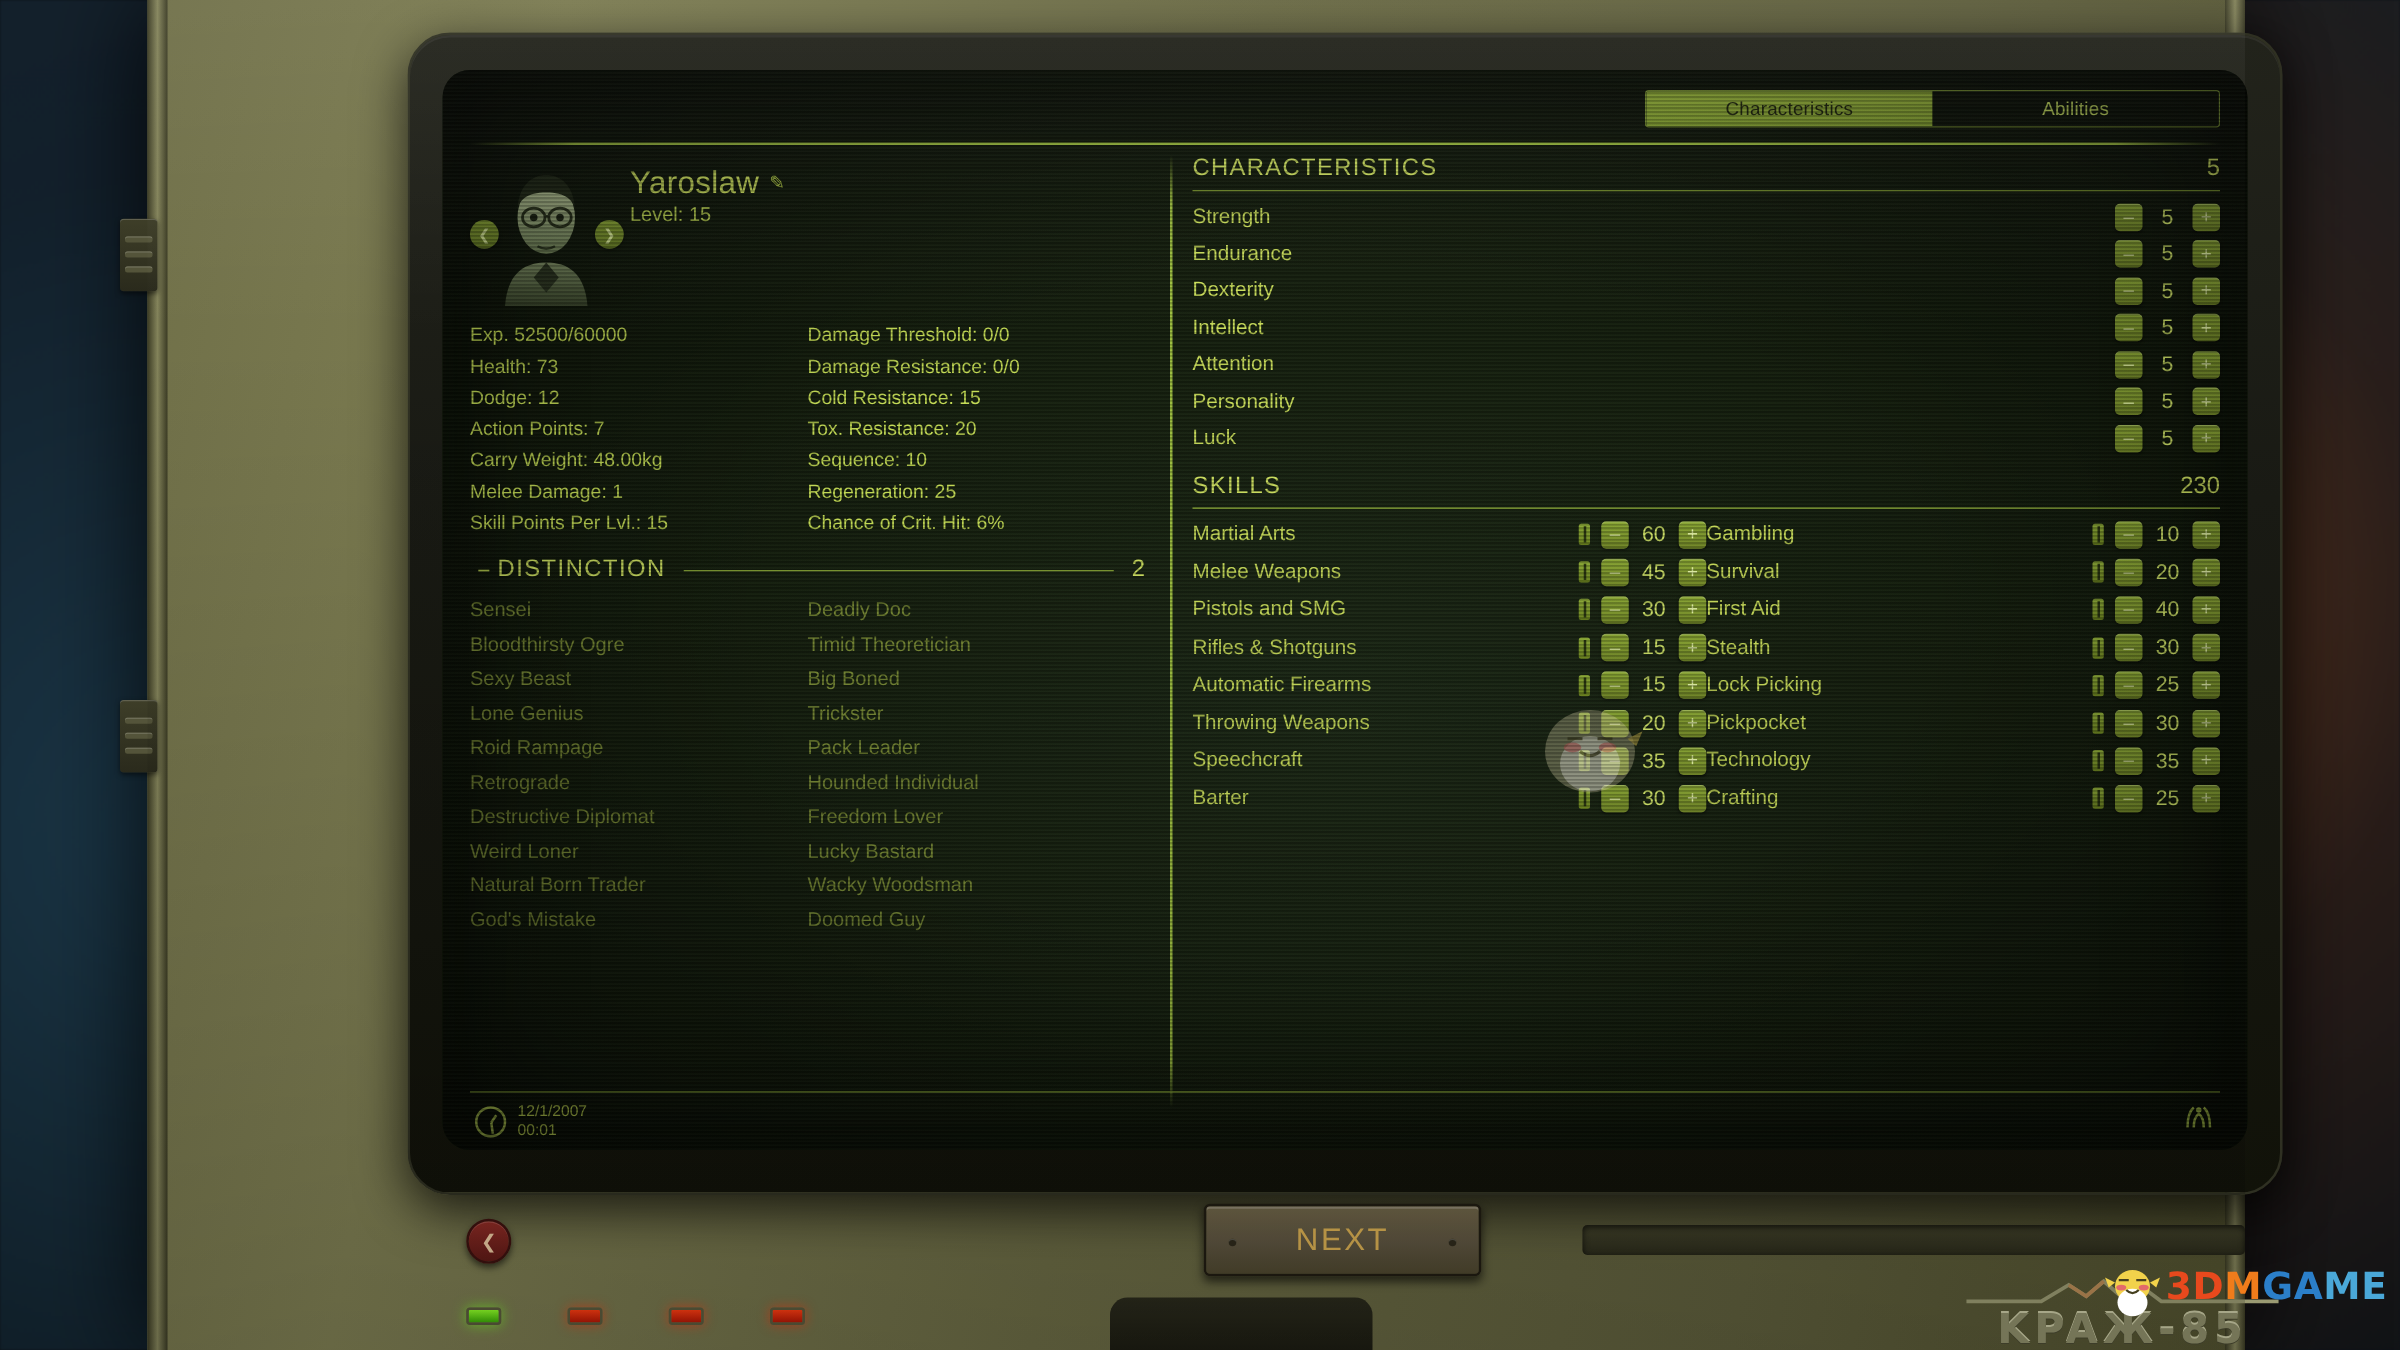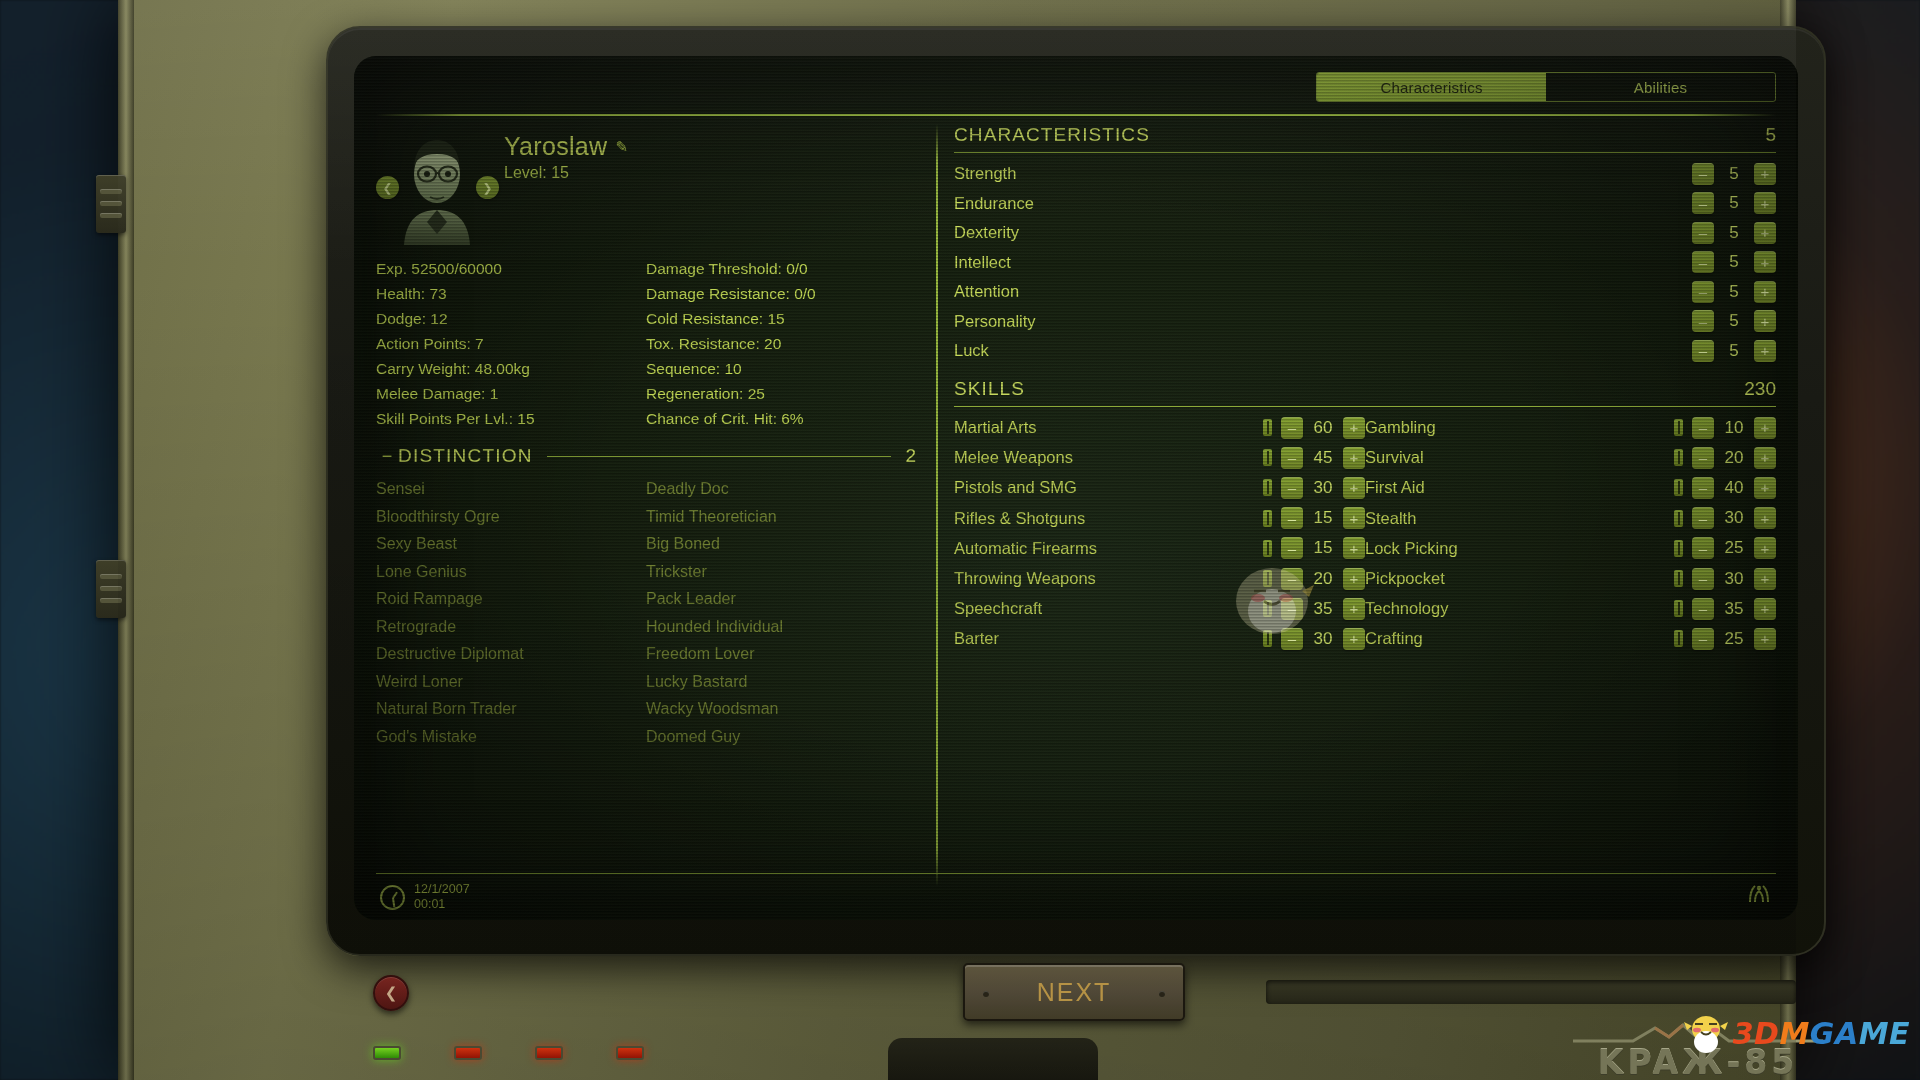--- a/index.html
+++ b/index.html
@@ -176,21 +176,21 @@
 
   
   .brand { position:absolute; left:1455px; top:1015px; width:250px; height:64px; color:#b4b490;
     font-family:"DejaVu Sans", sans-serif; }
   .brand .mountain { position:absolute; left:0; top:8px; width:250px; height:22px; }
   .brand .btxt { position:absolute; left:0; top:28px; width:250px; text-align:center;
     font-size:33px; letter-spacing:4px; font-weight:bold;
     color:#8e8e6a; text-shadow:0 1px 0 #4a4a32, 0 -1px 0 #c9c9a4; }
 
   
-  .wm { position:absolute; right:10px; top:1012px; display:flex; align-items:center; gap:4px;font-style:italic; }
+  .wm { position:absolute; right:10px; top:1012px; display:flex; gap:4px; }
   .wm .chick { width:46px; height:42px; }
   .wm .wmtxt { font-size:30px; font-weight:bold; letter-spacing:.5px; font-family:"DejaVu Sans", sans-serif;}
   .wm .c1{color:#e8491d;} .wm .c2{color:#f07c1b;} .wm .c3{color:#2b7fc9;} .wm .c4{color:#4aa8d8;}
 
   
   .mascot { position:absolute; left:870px; top:505px; width:96px; height:78px; z-index:58; opacity:.62; }
 </style>
 </head>
 <body>
 

